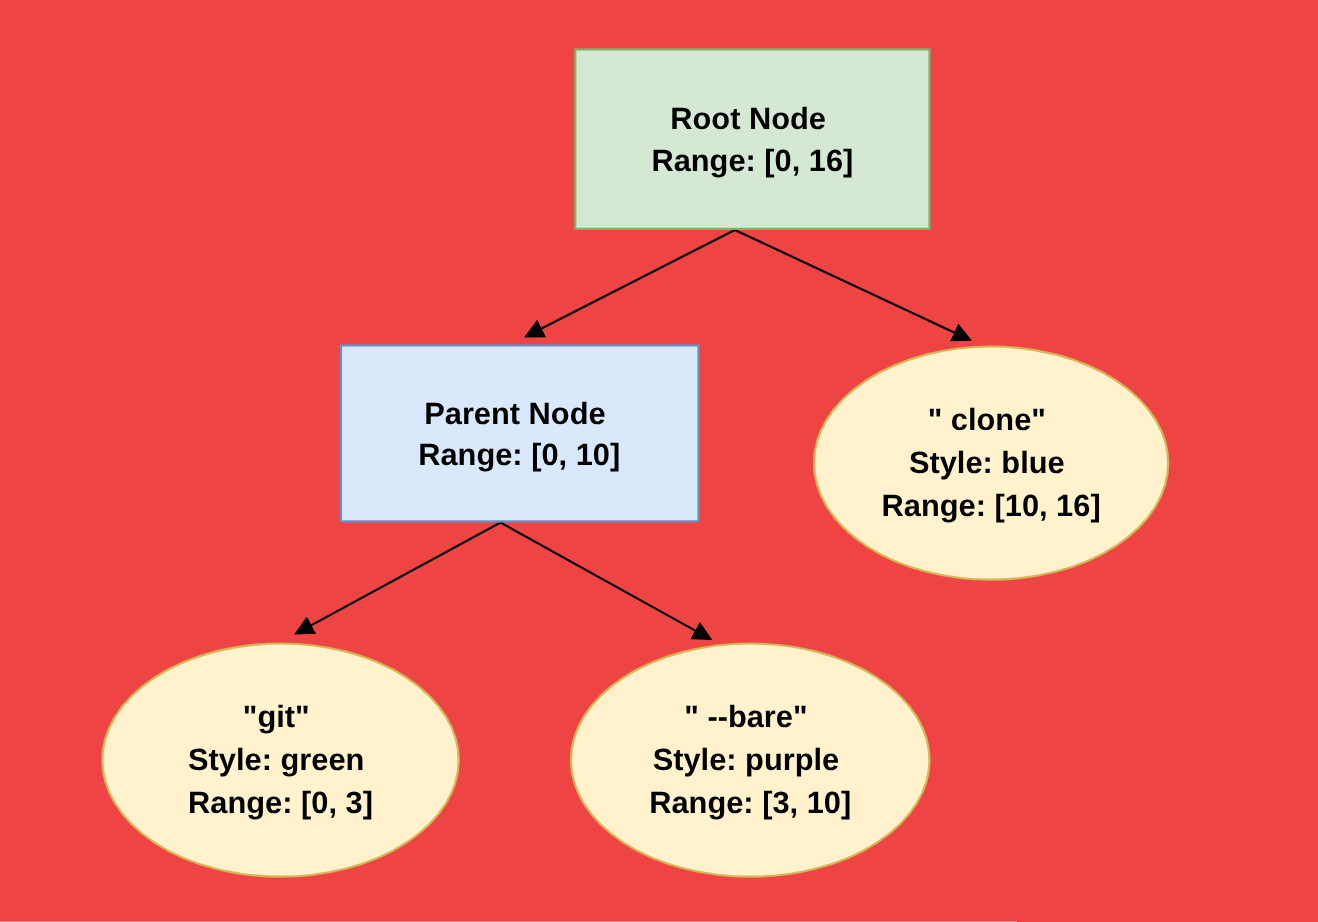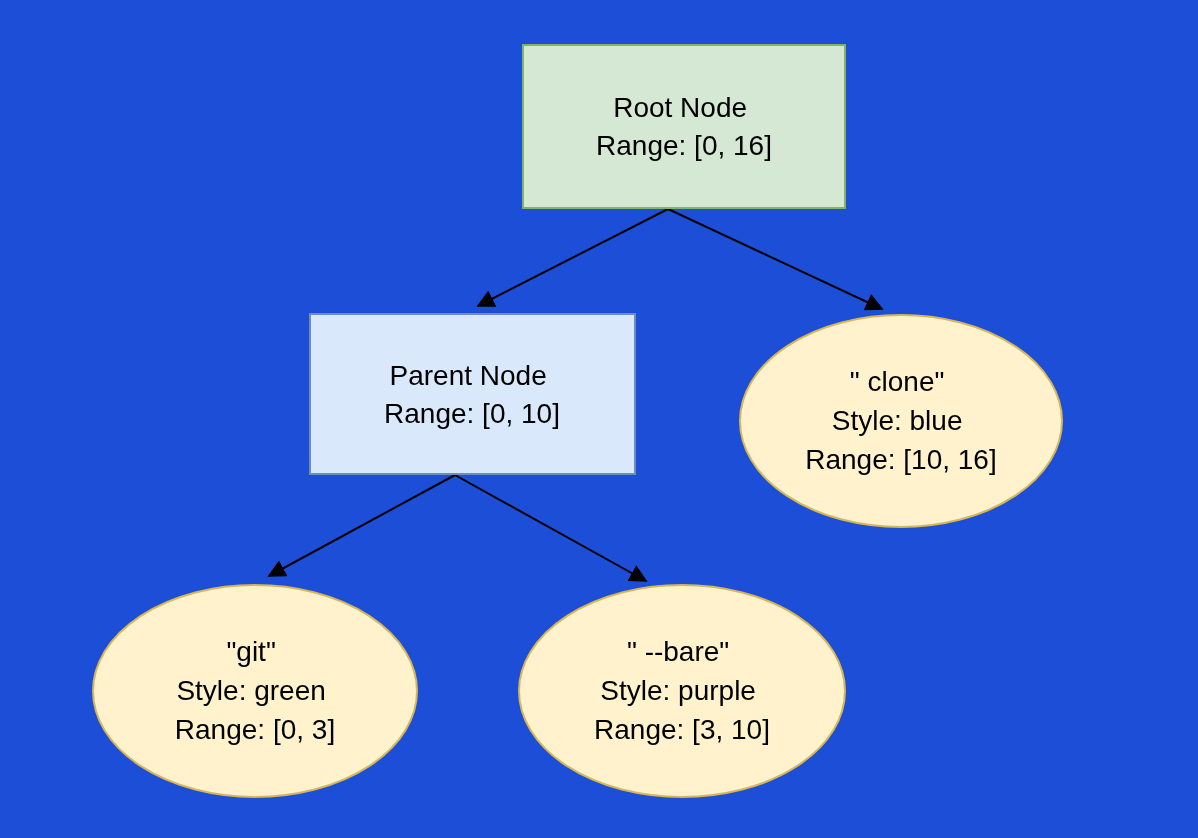--- a/index.html
+++ b/index.html
@@ -4,23 +4,24 @@
 <style>
   html, body {
     margin: 0;
     padding: 0;
     background: #ffffff;
   }
   .canvas {
     position: relative;
     width: 1198px;
     height: 838px;
-    background: #1d4ed8;
+    background: #ef4444;
     overflow: hidden;
     font-family: "Liberation Sans", sans-serif;
+    font-weight: bold;
   }
   svg.diagram {
     display: block;
     width: 1198px;
     height: 838px;
   }
   .node-shape {
     stroke-width: 2;
   }
   .edge-line {

